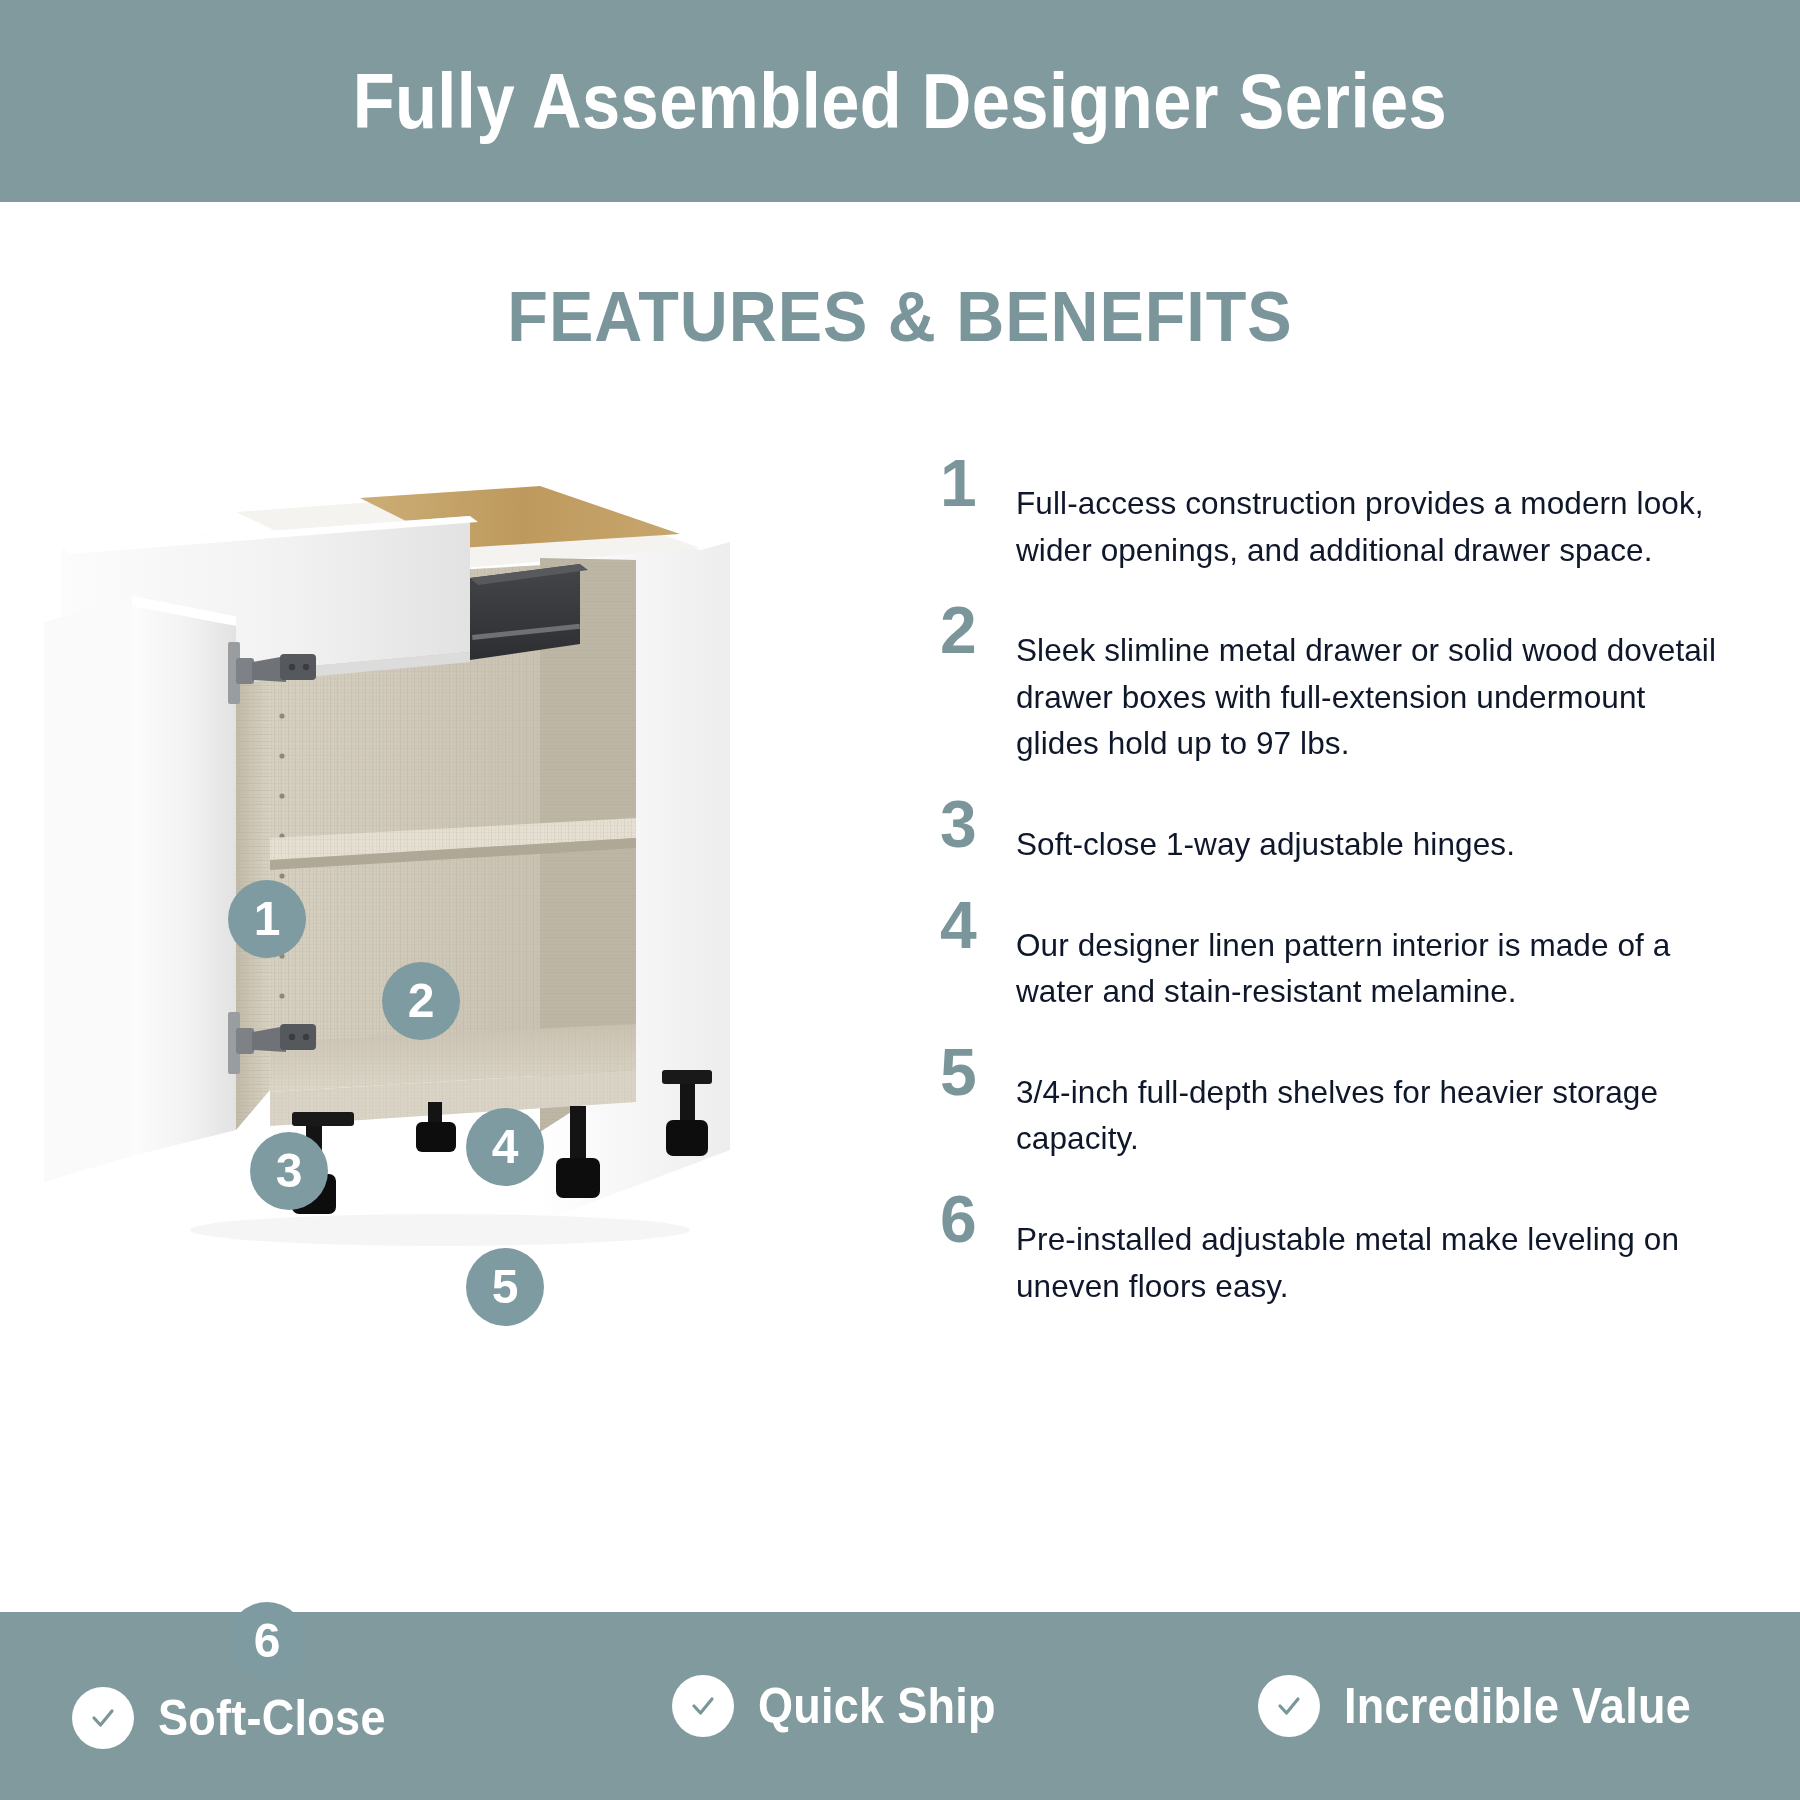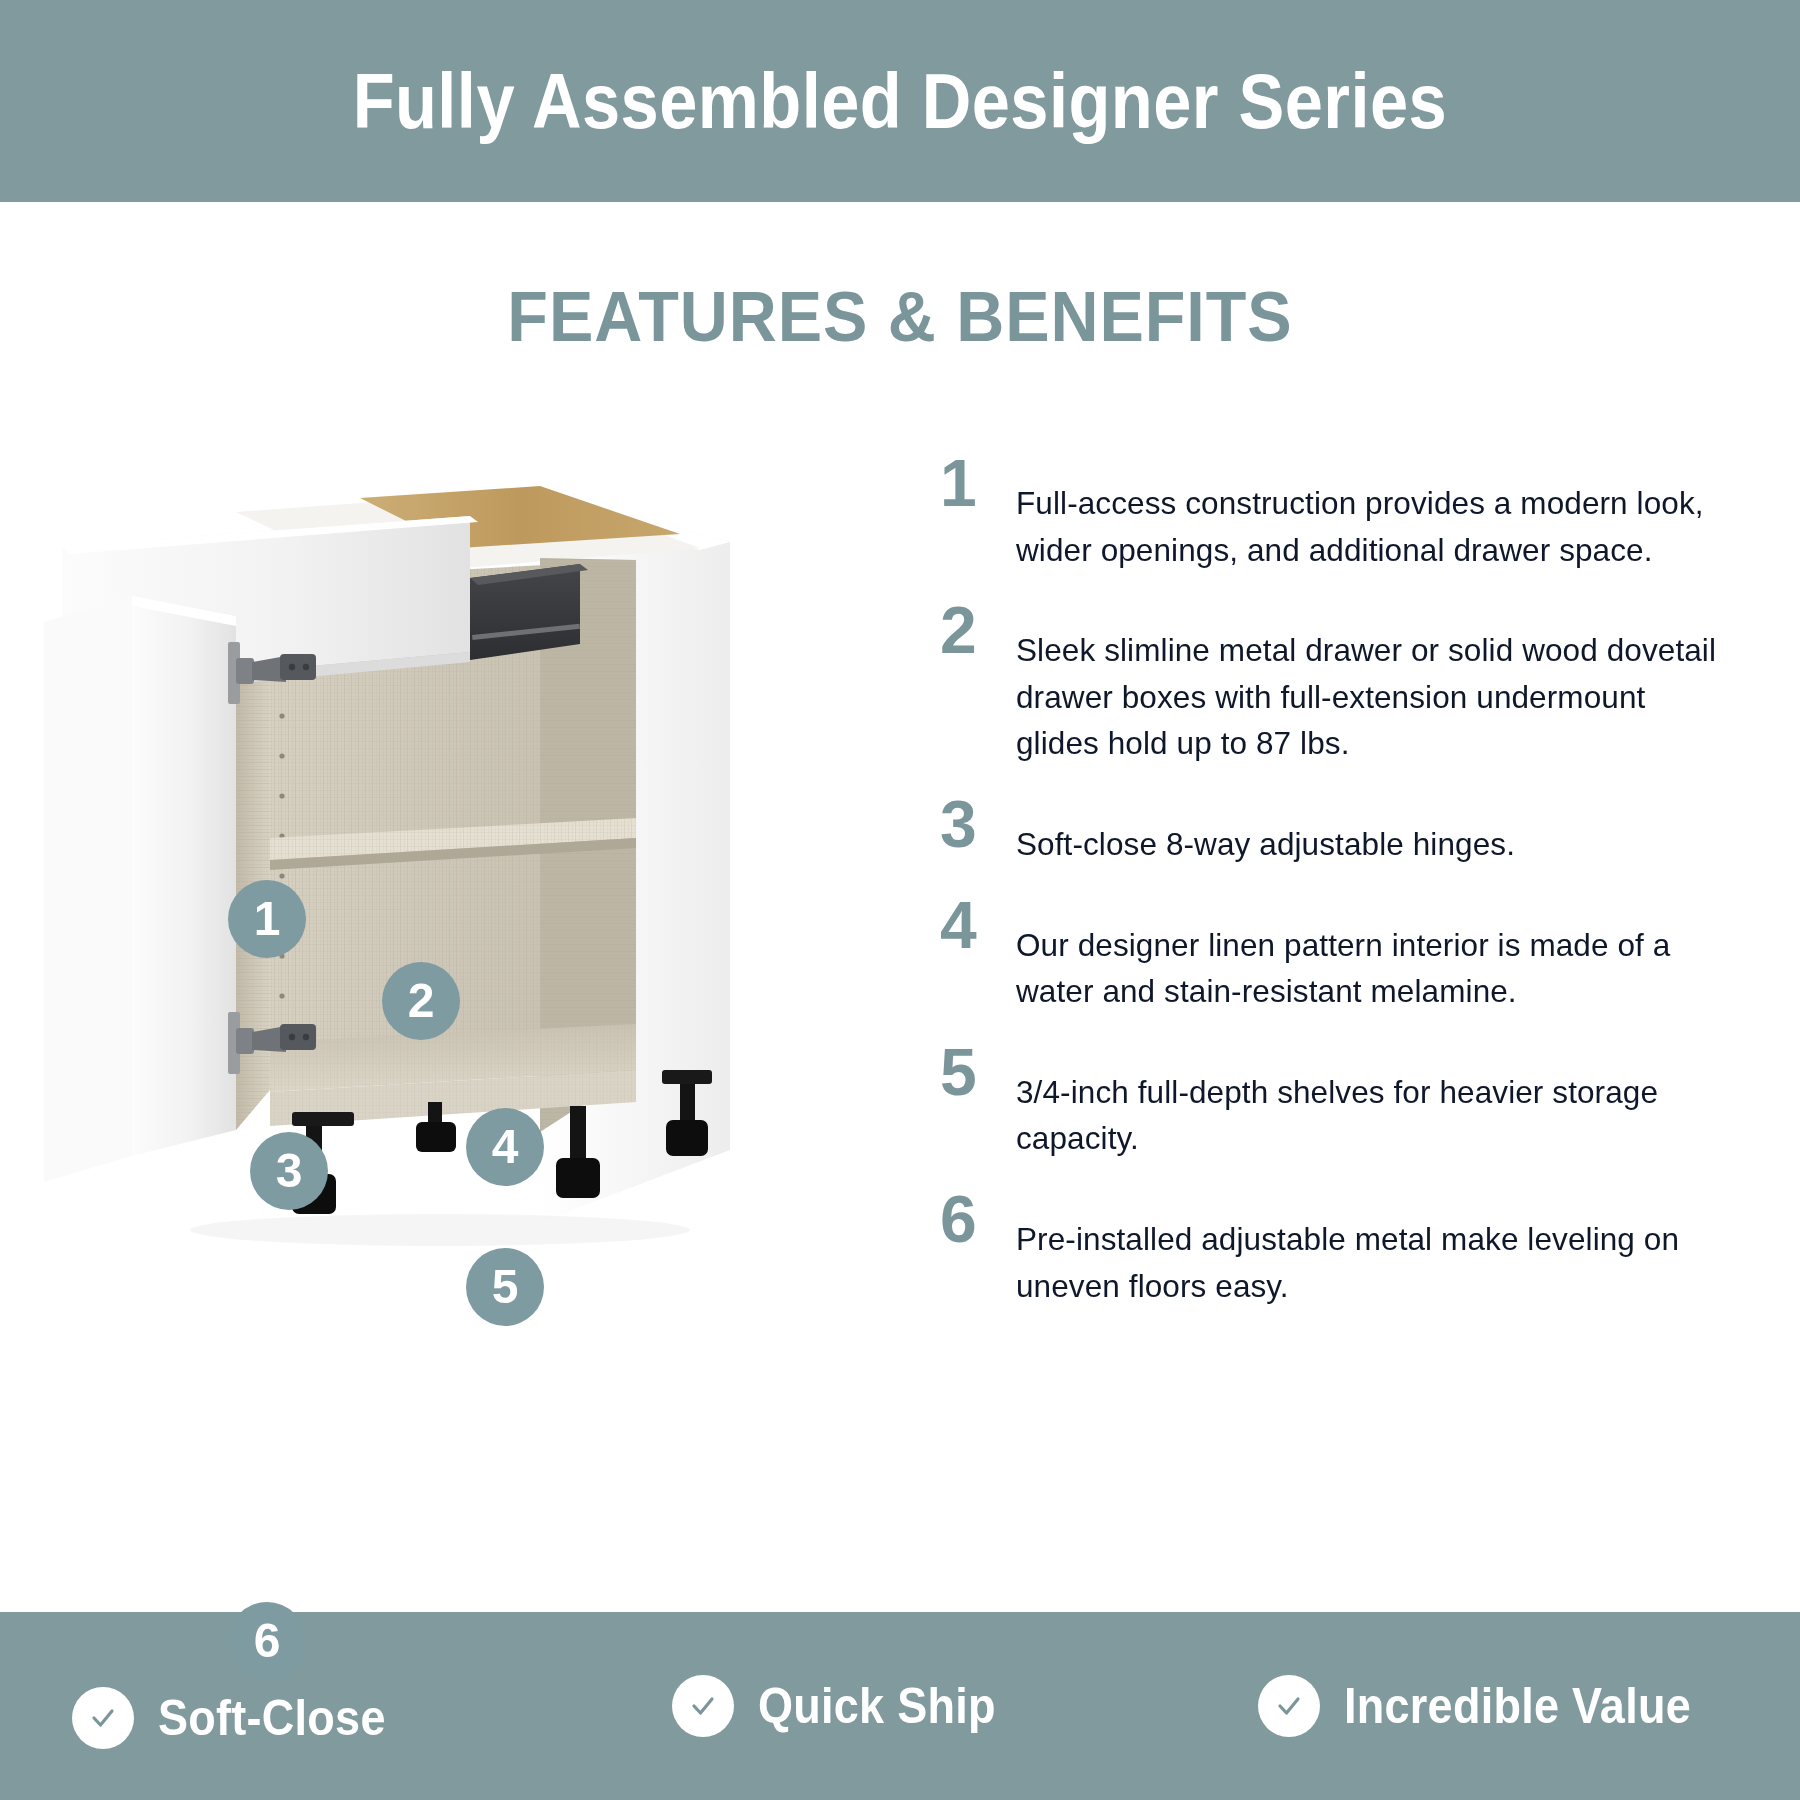--- a/index.html
+++ b/index.html
@@ -321,26 +321,26 @@
 
   <div class="feature-list">
 
     <div class="feature-row">
       <div class="feature-num">1</div>
       <div class="feature-text">Full-access construction provides a modern look, wider openings, and additional drawer space.</div>
     </div>
 
     <div class="feature-row">
       <div class="feature-num">2</div>
-      <div class="feature-text">Sleek slimline metal drawer or solid wood dovetail drawer boxes with full-extension undermount glides hold up to 87 lbs.</div>
+      <div class="feature-text">Sleek slimline metal drawer or solid wood dovetail drawer boxes with full-extension undermount glides hold up to 97 lbs.</div>
     </div>
 
     <div class="feature-row">
       <div class="feature-num">3</div>
-      <div class="feature-text">Soft-close 8-way adjustable hinges.</div>
+      <div class="feature-text">Soft-close 1-way adjustable hinges.</div>
     </div>
 
     <div class="feature-row">
       <div class="feature-num">4</div>
       <div class="feature-text">Our designer linen pattern interior is made of a water and stain-resistant melamine.</div>
     </div>
 
     <div class="feature-row">
       <div class="feature-num">5</div>
       <div class="feature-text">3/4-inch full-depth shelves for heavier storage capacity.</div>

